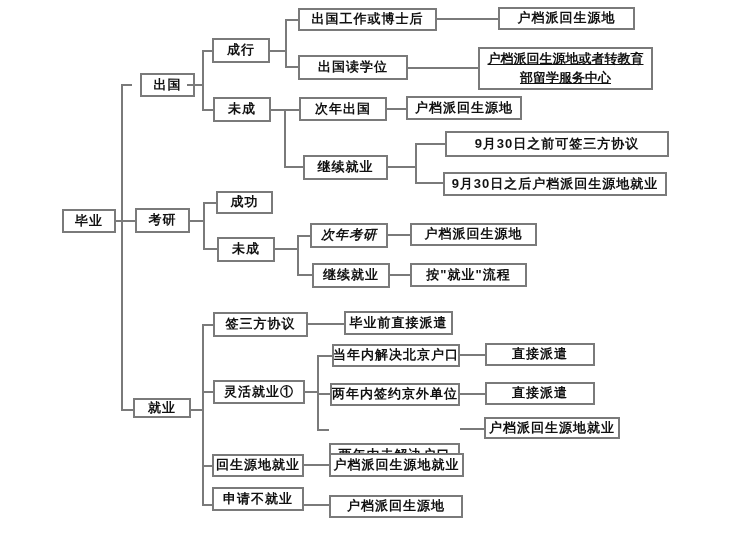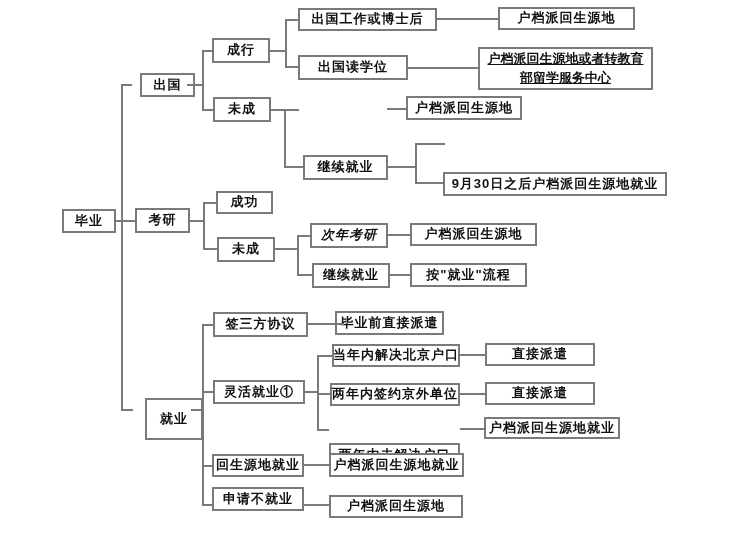--- a/index.html
+++ b/index.html
@@ -42,47 +42,49 @@
 </style>
 </head>
 <body>
 
 <div id="stage">
 
   <div class="node" style="left:62px; top:209px; width:54px; height:24px;">毕业</div>
 
   <div class="node" style="left:132px; top:73px; width:55px; height:24px;margin-left:8px;">出国</div>
   <div class="node" style="left:135px; top:208px; width:55px; height:25px;">考研</div>
-  <div class="node" style="left:133px; top:398px; width:58px; height:42px;margin-left:12px;">就业</div>
+  <div class="node" style="left:133px; top:398px; width:58px; height:20px;">就业</div>
 
   <div class="node" style="left:212px; top:38px; width:58px; height:25px;">成行</div>
   <div class="node" style="left:213px; top:97px; width:58px; height:25px;">未成</div>
 
   <div class="node" style="left:298px; top:8px; width:139px; height:23px;">出国工作或博士后</div>
   <div class="node" style="left:498px; top:7px; width:137px; height:23px;">户档派回生源地</div>
 
   <div class="node" style="left:298px; top:55px; width:110px; height:25px;">出国读学位</div>
   <div class="node wrap" style="left:478px; top:47px; width:175px; height:43px;text-decoration:underline;">户档派回生源地或者转教育部留学服务中心</div>
 
+  <div class="node" style="left:299px; top:97px; width:88px; height:24px;">次年出国</div>
   <div class="node" style="left:406px; top:96px; width:116px; height:24px;">户档派回生源地</div>
 
   <div class="node" style="left:303px; top:155px; width:85px; height:25px;">继续就业</div>
+  <div class="node" style="left:445px; top:131px; width:224px; height:26px;">9月30日之前可签三方协议</div>
   <div class="node" style="left:443px; top:172px; width:224px; height:24px;">9月30日之后户档派回生源地就业</div>
 
   <div class="node" style="left:216px; top:191px; width:57px; height:23px;">成功</div>
   <div class="node" style="left:217px; top:237px; width:58px; height:25px;">未成</div>
 
   <div class="node" style="left:310px; top:223px; width:78px; height:25px;font-style:italic;">次年考研</div>
   <div class="node" style="left:410px; top:223px; width:127px; height:23px;">户档派回生源地</div>
 
   <div class="node" style="left:312px; top:263px; width:78px; height:25px;">继续就业</div>
   <div class="node" style="left:410px; top:263px; width:117px; height:24px;">按"就业"流程</div>
 
   <div class="node" style="left:213px; top:312px; width:95px; height:25px;">签三方协议</div>
-  <div class="node" style="left:335px; top:311px; width:109px; height:24px;text-align:center;">毕业前直接派遣</div>
+  <div class="node" style="left:344px; top:311px; width:109px; height:24px;text-align:center;">毕业前直接派遣</div>
 
   <div class="node" style="left:332px; top:344px; width:128px; height:23px;">当年内解决北京户口</div>
 
   <div class="node" style="left:213px; top:380px; width:92px; height:24px;">灵活就业①</div>
   <div class="node" style="left:485px; top:343px; width:110px; height:23px;">直接派遣</div>
 
   <div class="node" style="left:330px; top:383px; width:130px; height:23px;">两年内签约京外单位</div>
   <div class="node" style="left:485px; top:382px; width:110px; height:23px;">直接派遣</div>
 
   <div class="node" style="left:329px; top:419px; width:131px; height:24px;margin-top:24px;">两年内未解决户口</div>

